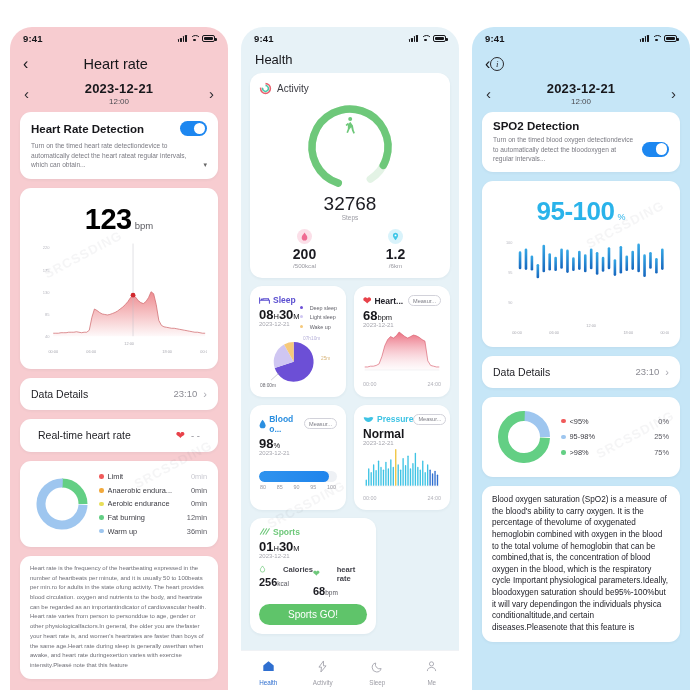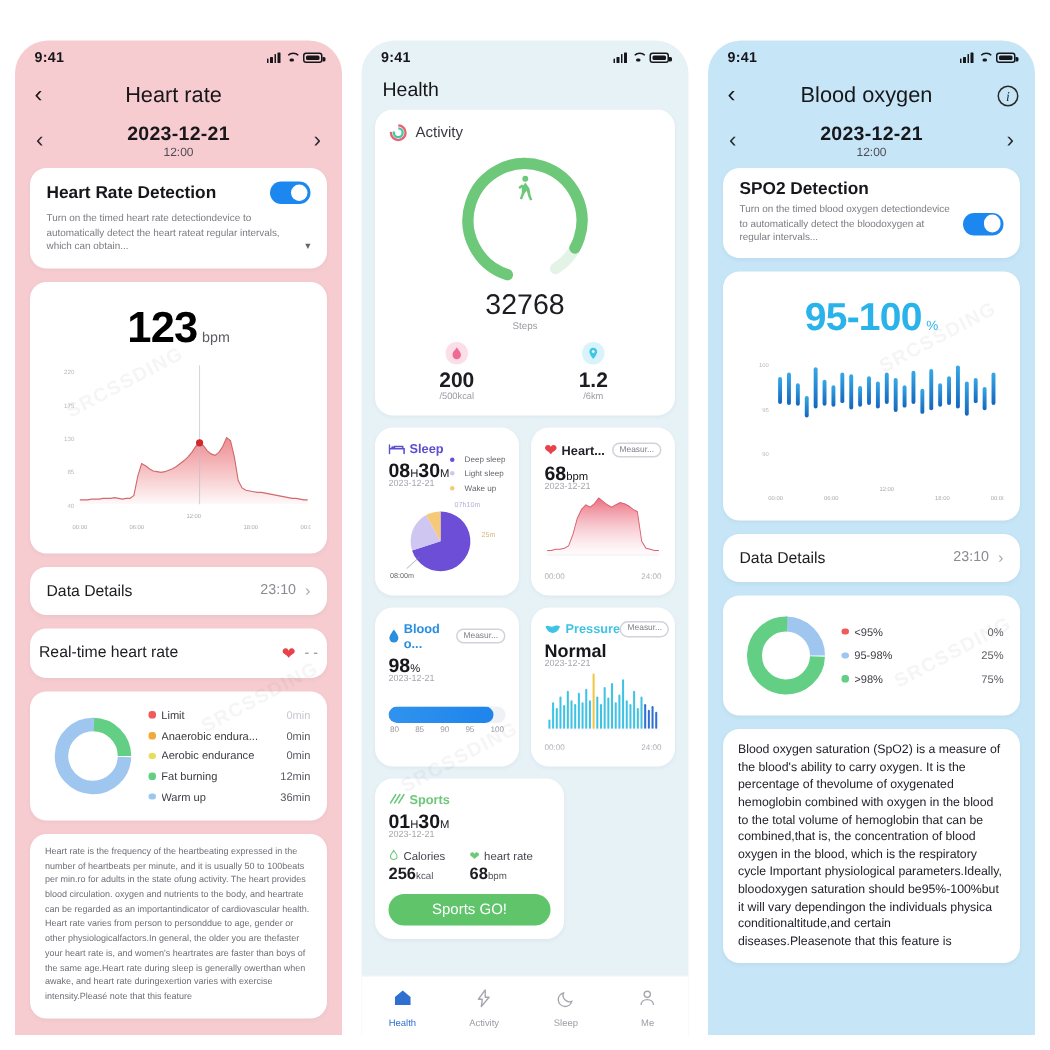--- a/index.html
+++ b/index.html
@@ -116,21 +116,21 @@
   .minilegend { font-size:5.4px; color:#63636b; line-height:1.25; }
   .minilegend div { display:flex; align-items:flex-start; gap:2.5px; margin-bottom:2.5px; }
   .minilegend .dot { width:3px;height:3px;margin-top:1px; }
   .axlab { font-size:5.4px; color:#b0b0b8; display:flex; justify-content:space-between; margin-top:1px; }
   .slider-track { height:11px; border-radius:6px; background:#eef1f5; position:relative; overflow:hidden; }
   .slider-fill { position:absolute; left:0; top:0; bottom:0; background:linear-gradient(90deg,#2f93ee,#1f84ec); border-radius:6px; }
   .scale { display:flex; justify-content:space-between; font-size:5.4px; color:#9a9aa2; margin-top:2px; padding:0 1px; }
   .sportsbtn { background:#5fc46a; color:#fff; font-size:10px; text-align:center; border-radius:12px; padding:5px 0; margin-top:7px; font-weight:500; }
   .sp-stats { display:flex; margin-top:6px; }
   .sp-col { flex:1; }
-  .sp-lab { display:flex; align-items:center; gap:3px; font-size:7.6px; color:#44444c; }
+  .sp-lab { display:flex; align-items:center; gap:17px; font-size:7.6px; color:#44444c;font-weight:bold; }
   .sp-val { font-size:11px; font-weight:bold; color:#1c1c22; margin-top:2px; }
   .sp-val small { font-size:6.5px; font-weight:normal; color:#55555d; }
 
   .tabbar { position:absolute; left:0; right:0; bottom:0; height:40px; background:#fff; display:flex; align-items:center; padding-top:3px; border-top:1px solid #f0f2f5; }
   .tab { flex:1; text-align:center; }
   .tab .tlab { font-size:6.3px; color:#9c9ca4; margin-top:2px; }
   .tab.active .tlab { color:#2f6fd0; }
 
   .wm { position:absolute; color:rgba(120,120,130,.07); font-size:13px; font-weight:bold; transform:rotate(-28deg); pointer-events:none; letter-spacing:1px; }
 </style>
@@ -215,21 +215,21 @@
       <div class="card" style="padding:10px 11px">
         <div class="rowline">
           <span class="lbl">Data Details</span>
           <span class="val">
               <span>23:10</span>
               <span class="arw">›</span>
             </span>
         </div>
       </div>
 
-      <div class="card" style="padding:10px 6px">
+      <div class="card" style="padding:10px 18px">
         <div class="rowline">
           <span class="lbl">Real-time heart rate</span>
           <span class="val">
               <span class="heart-glyph">❤</span>
               <span>- -</span>
             </span>
         </div>
       </div>
 
       <div class="card">
@@ -564,21 +564,20 @@
             <i></i>
             <i></i>
           </span>
         <span class="wifi"></span>
         <span class="batt"></span>
       </span>
     </div>
 
     <div class="navbar">
       <span class="hdr-left">‹</span>
-      <span class="nav-title">Blood oxygen</span>
       <span class="info-ic">i</span>
     </div>
 
     <div class="dateline">
       <span class="d-arrow">‹</span>
       <span class="dcent">
         <div class="d-main">2023-12-21</div>
         <div class="d-sub">12:00</div>
       </span>
       <span class="d-arrow">›</span>

